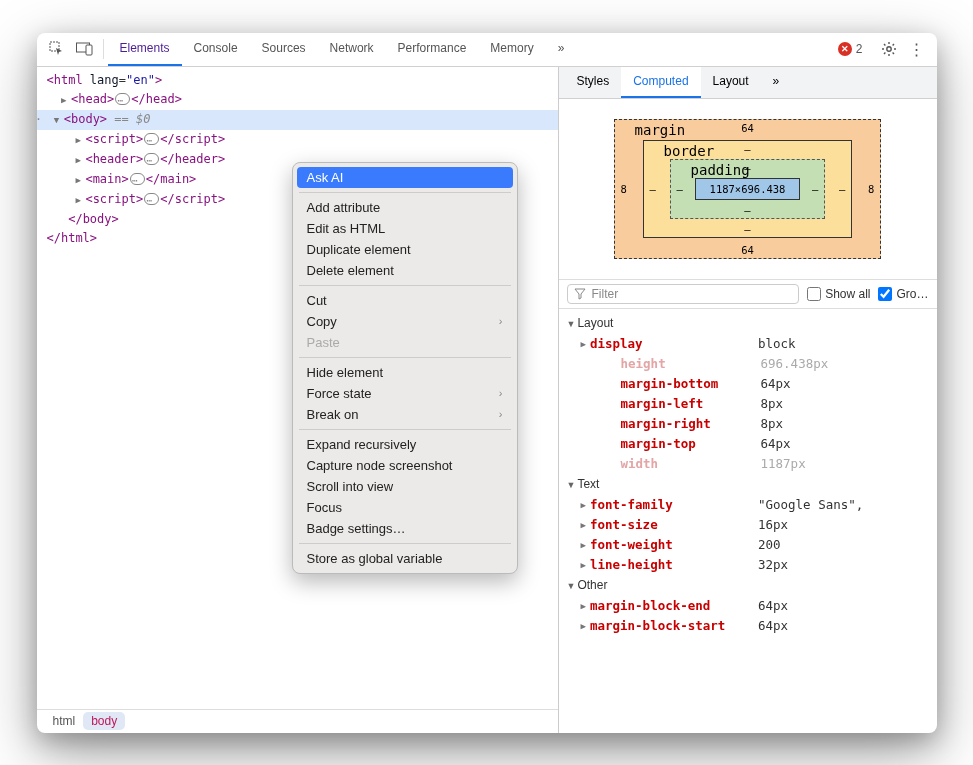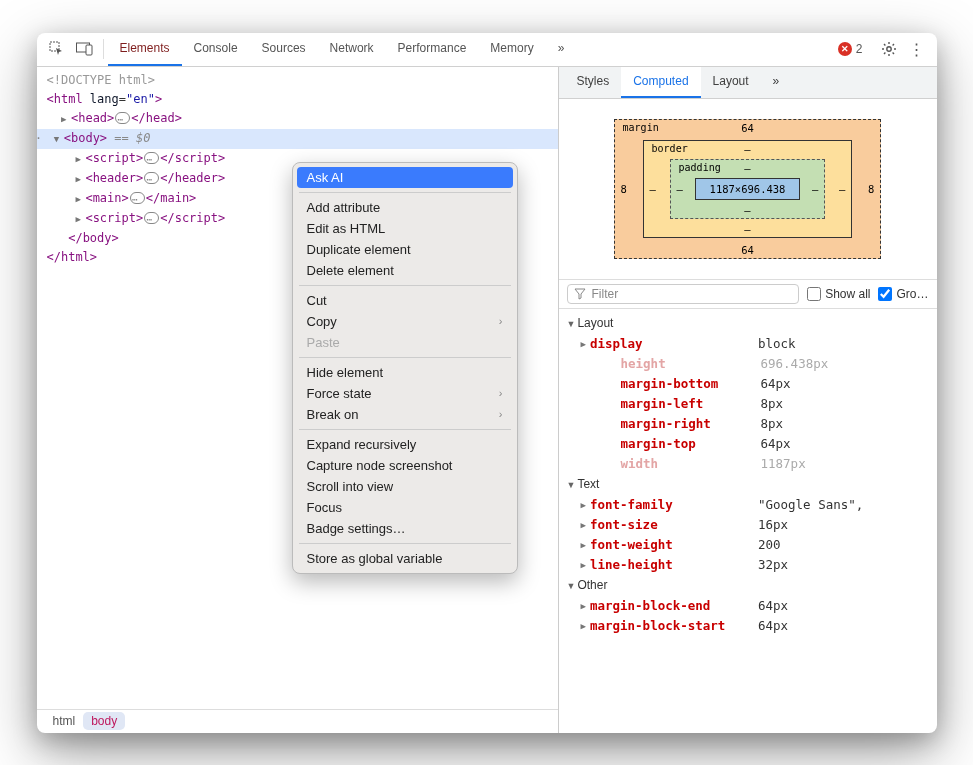--- a/index.html
+++ b/index.html
@@ -35,21 +35,21 @@
     margin: 0 4px; color:#555;
   }
   .tabs { display:flex; align-items:stretch; height:34px;}
   .tab {
     padding: 0 12px;
     display:flex; align-items:center;
     color:#555;
     border-bottom: 2px solid transparent;
     cursor: default;
   }
-  .tab.active { color:#7f1d1d; border-bottom-color:#1a73e8; }
+  .tab.active { color:#4c1d95; border-bottom-color:#1a73e8; }
   .toolbar .spacer { flex:1; }
   .error-count { display:flex; align-items:center; gap:4px; color:#555; margin-right:10px;}
   .error-dot { width:14px; height:14px; border-radius:50%; background:#d93025; display:flex; align-items:center; justify-content:center; color:#fff; font-size:9px; font-weight:bold;}
   .gear { margin: 0 6px; }
   .kebab { margin: 0 4px 0 2px; font-size:16px;}
   .main { flex:1; display:flex; overflow:hidden; }
   .left { flex: 1 1 58%; border-right:1px solid #ccc; display:flex; flex-direction:column; position:relative;}
   .right { flex: 1 1 42%; display:flex; flex-direction:column; overflow:hidden;}
   .dom {
     flex:1; padding: 4px 0 4px 10px;
@@ -85,32 +85,32 @@
     font-size:12px;
   }
   .crumb { padding:2px 8px; color:#555; }
   .crumb.sel { background:#e0e7f5; color:#be185d; border-radius:5px;}
   
   .right-tabs {
     display:flex; align-items:center; height:32px; border-bottom:1px solid #d0d0d0;
     padding: 0 6px;
     background:#f1f3f4;
   }
-  .rtab { padding:0 12px; height:32px; display:flex; align-items:center; color:#404040; border-bottom:2px solid transparent;}
+  .rtab { padding:0 12px; height:32px; display:flex; align-items:center; color:#000000; border-bottom:2px solid transparent;}
   .rtab.active { color:#1a73e8; border-bottom-color:#1a73e8; background:#fff;}
   .box-model-area {
     padding: 20px; display:flex; justify-content:center;
   }
   .bm { position:relative; font-family: Menlo, Consolas, monospace; font-size:10.5px; text-align:center;}
   .bm-layer { border:1px dashed #333; padding:18px 28px; position:relative;}
   .bm-margin { background:#f9cc9d; border-style:dashed;}
   .bm-border { background:#fddf9c; border:1px solid #333;}
   .bm-padding { background:#c4dfb3; border:1px dashed #555;}
   .bm-content { background:#a0c6e8; border:1px solid #333; padding:4px 14px;}
-  .bm-label { position:absolute; top:2px; left:8px; font-size:10px;}
+  .bm-label { position:absolute; top:2px; left:20px; font-size:14px;}
   .bm-val-t { position:absolute; top:2px; left:50%; transform:translateX(-50%);}
   .bm-val-b { position:absolute; bottom:2px; left:50%; transform:translateX(-50%);}
   .bm-val-l { position:absolute; left:6px; top:50%; transform:translateY(-50%);}
   .bm-val-r { position:absolute; right:6px; top:50%; transform:translateY(-50%);}
   .filter-row {
     display:flex; align-items:center; padding:4px 8px; border-top:1px solid #ddd; border-bottom:1px solid #ddd;
     gap:8px;
   }
   .filter-input {
     flex:1; display:flex; align-items:center; border:1px solid #ccc; border-radius:4px;
@@ -187,21 +187,20 @@
           <circle cx="8" cy="8" r="2.2" fill="none" stroke="#555" stroke-width="1.4"></circle>
           <path d="M8 1v2M8 13v2M1 8h2M13 8h2M3 3l1.4 1.4M11.6 11.6L13 13M3 13l1.4-1.4M11.6 4.4L13 3" stroke="#555" stroke-width="1.4"></path>
         </svg>
     </div>
     <div class="toolbar-icon kebab">⋮</div>
   </div>
 
   <div class="main">
     <div class="left">
       <div class="dom">
-        <div class="line"><span class="doctype">&lt;!DOCTYPE html&gt;</span></div>
         <div class="line"><span class="tag">&lt;html</span> <span class="attr">lang</span>=<span class="attrval">"en"</span><span class="tag">&gt;</span></div>
         <div class="line">  <span class="caret">▶</span><span class="tag">&lt;head&gt;</span><span class="ellipsis"></span><span class="tag">&lt;/head&gt;</span></div>
         <div class="line sel-row"> <span class="caret">▼</span><span class="tag">&lt;body&gt;</span> <span class="eqsign">==</span> <span class="dollar">$0</span></div>
         <div class="line">    <span class="caret">▶</span><span class="tag">&lt;script&gt;</span><span class="ellipsis"></span><span class="tag">&lt;/script&gt;</span></div>
         <div class="line">    <span class="caret">▶</span><span class="tag">&lt;header&gt;</span><span class="ellipsis"></span><span class="tag">&lt;/header&gt;</span></div>
         <div class="line">    <span class="caret">▶</span><span class="tag">&lt;main&gt;</span><span class="ellipsis"></span><span class="tag">&lt;/main&gt;</span></div>
         <div class="line">    <span class="caret">▶</span><span class="tag">&lt;script&gt;</span><span class="ellipsis"></span><span class="tag">&lt;/script&gt;</span></div>
         <div class="line">   <span class="tag">&lt;/body&gt;</span></div>
         <div class="line"><span class="tag">&lt;/html&gt;</span></div>
       </div>

